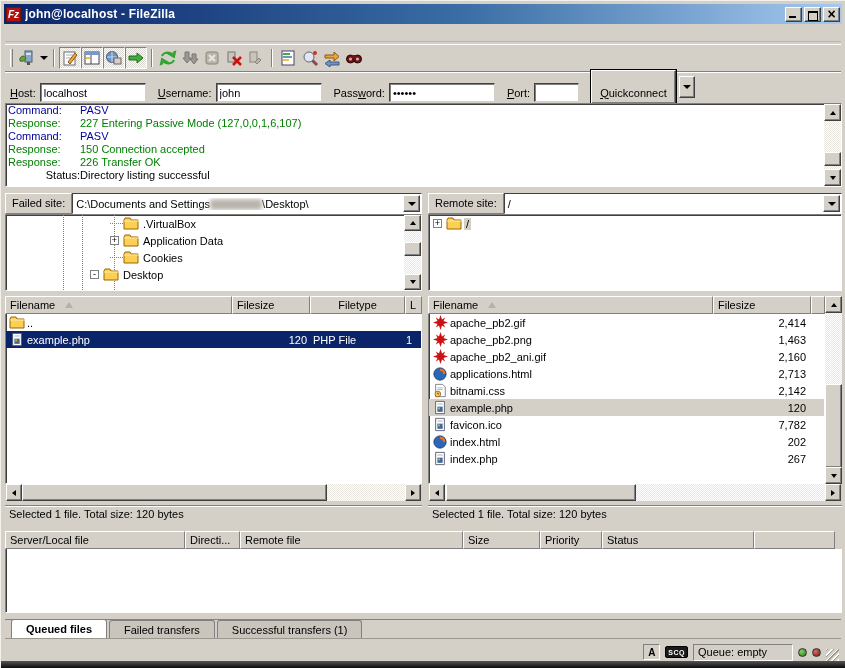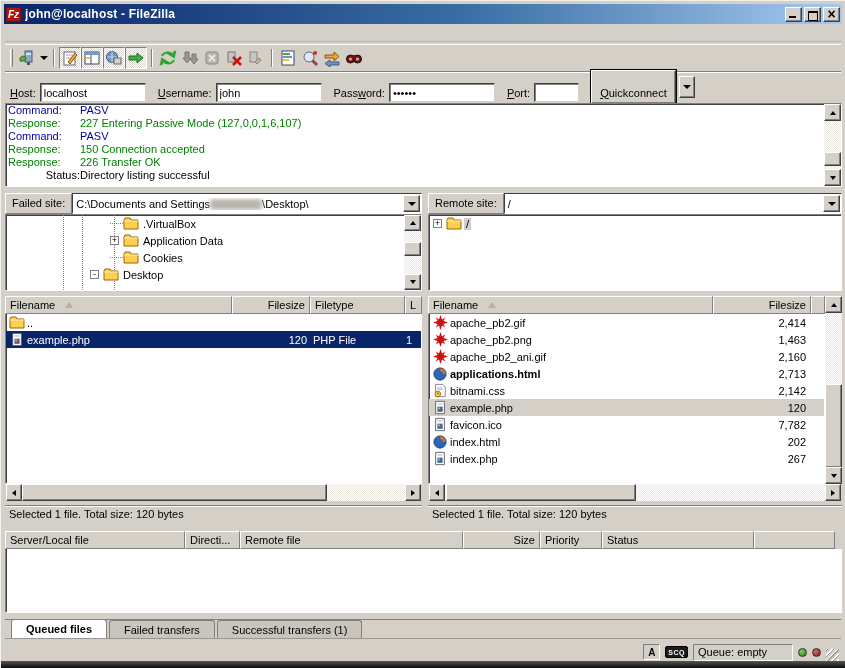--- a/index.html
+++ b/index.html
@@ -84,21 +84,21 @@
   .expander { width:9px; height:9px; background:#fff; border:1px solid #808080; flex:none; position:relative; margin-right:4px; }
   .expander::before { content:attr(data-g); position:absolute; left:0; right:0; top:-3px; text-align:center; font-size:9px; line-height:12px; }
   .tree-label { padding:0 2px; white-space:nowrap; }
   .tree-label.sel { background:#d4d0c8; }
   .guide { position:absolute; border-left:1px dotted #808080; top:0; bottom:0; }
 
   
   .hdr-row { position:absolute; height:18px; display:flex; background:#d4d0c8; }
   .hdr-cell { height:18px; border:1px solid; border-color:#fff #808080 #808080 #fff; background:#d4d0c8;
               display:flex; align-items:center; padding:0 4px; white-space:nowrap; overflow:hidden; }
-  .hdr-cell.right { justify-content:flex-end; }
+  .hdr-cell.right { }
   .sort-tri { width:0;height:0;border-left:4px solid transparent;border-right:4px solid transparent;border-bottom:6px solid #b5b1a8; margin-left:10px; }
   .list-body { position:absolute; background:#fff; overflow:hidden; }
   .file-row { height:17px; display:flex; align-items:center; white-space:nowrap; }
   .file-row .cell { display:flex; align-items:center; height:17px; padding:0 3px; overflow:hidden; flex:none; }
   .cell.num { justify-content:flex-end; }
   .file-row.sel-active { background:#0a246a; color:#fff; }
   .file-row.sel-inactive { background:#d4d0c8; }
   .ficon { width:16px; height:15px; flex:none; margin-right:2px; display:flex; align-items:center; justify-content:center; }
 
   .pane-status { position:absolute; height:17px; display:flex; align-items:center; padding-left:4px;
@@ -409,21 +409,21 @@
     </div>
 
   <div class="hdr-row" style="left:4px;top:295px;width:417px;" id="local-hdr">
       <div class="hdr-cell" style="width: 227px; flex: 0 0 auto;">
         <span>Filename</span>
         <span class="sort-tri"></span>
       </div>
       <div class="hdr-cell right" style="width: 78px; flex: 0 0 auto;">
         <span>Filesize</span>
       </div>
-      <div class="hdr-cell" style="width: 95px; flex: 0 0 auto;">
+      <div class="hdr-cell" style="width: 95px; flex: 0 0 auto; justify-content: center;">
         <span>Filetype</span>
       </div>
       <div class="hdr-cell" style="width: 17px; flex: 0 0 auto;">
         <span>L</span>
       </div>
     </div>
 
   <div class="list-body sunken" style="left:4px;top:313px;width:417px;height:170px;border-top:none;box-shadow:inset 1px 0 0 #404040;" id="local-list">
       <div class="file-row">
         <span class="cell" style="width:226px;">
@@ -511,21 +511,21 @@
           <span class="ficon">
             <svg width="15" height="15" viewBox="0 0 16 16">
               <path d="M8 0 L9.6 4.8 L13 2.6 L11.2 6.4 L16 8 L11.2 9.6 L13 13.4 L9.6 11.2 L8 16 L6.4 11.2 L3 13.4 L4.8 9.6 L0 8 L4.8 6.4 L3 2.6 L6.4 4.8 Z" fill="#cc1111"></path>
             </svg>
           </span>
           <span>apache_pb2_ani.gif</span>
         </span>
   <span class="cell num" style="width:96px;">2,160</span>
       </div>
       <div class="file-row">
-        <span class="cell" style="width:284px;font-weight:bold;">
+        <span class="cell" style="width:284px;">
           <span class="ficon">
             <svg width="14" height="14" viewBox="0 0 16 16">
               <circle cx="8" cy="8" r="7" fill="#2b66b8"></circle>
               <path d="M8 1 a7 7 0 0 1 7 7 L11.5 8 a3.5 3.5 0 0 0 -3.5 -3.5 z" fill="#e8701a"></path>
               <circle cx="8" cy="8" r="7" fill="none" stroke="#16386b"></circle>
             </svg>
           </span>
           <span>applications.html</span>
         </span>
   <span class="cell num" style="width:96px;">2,713</span>

